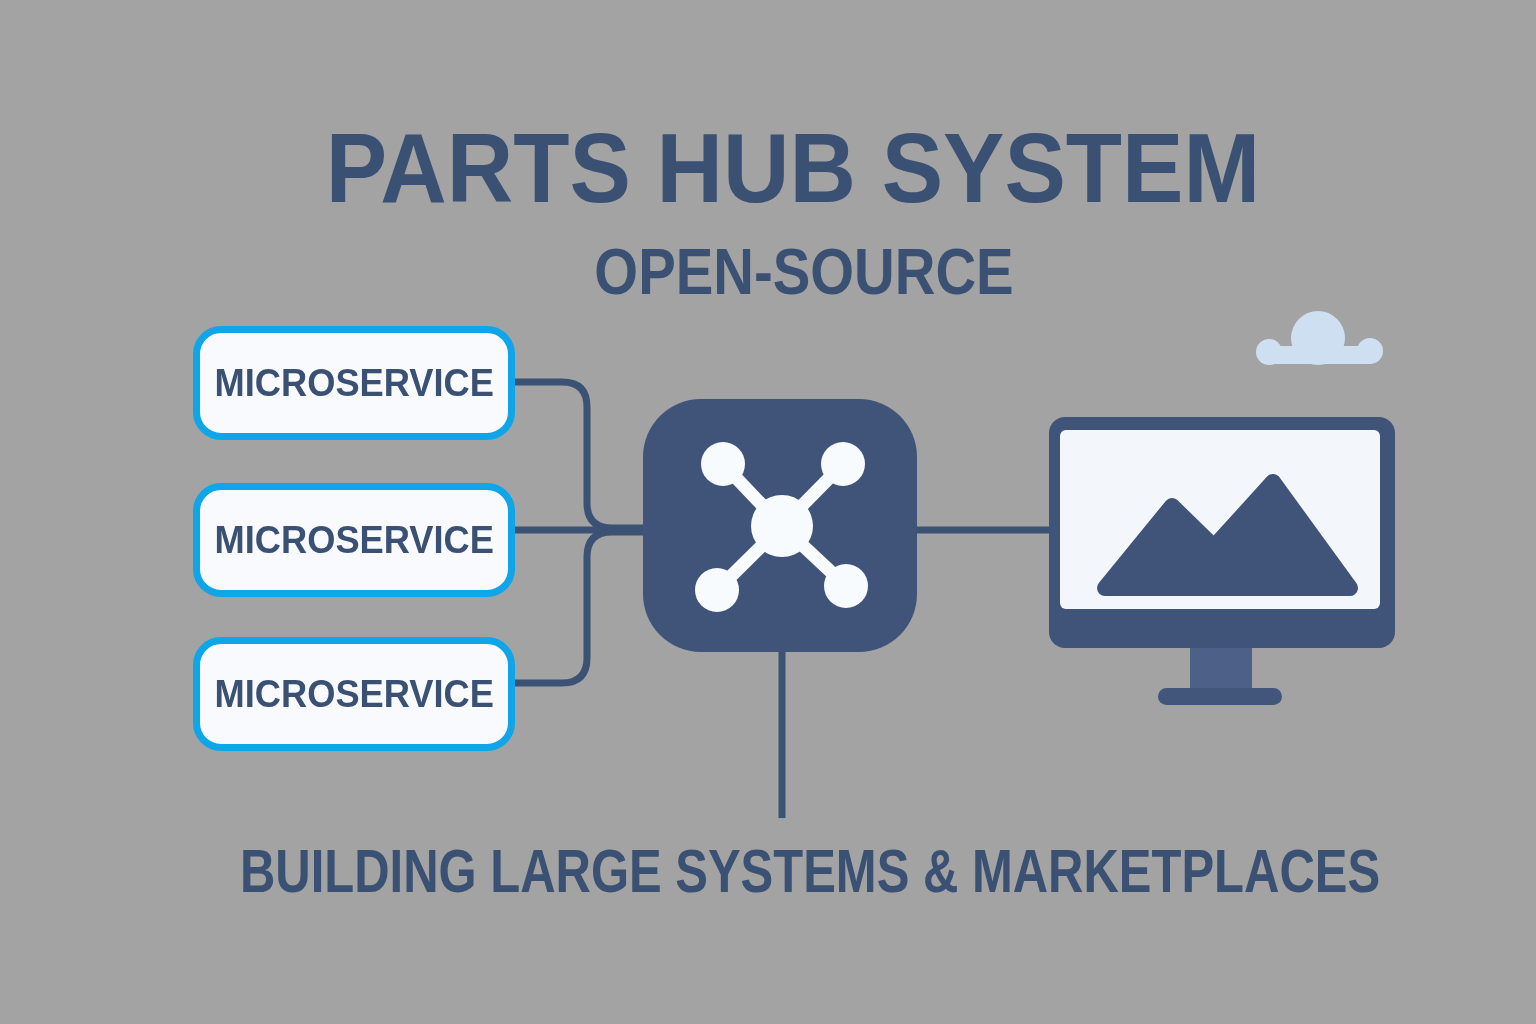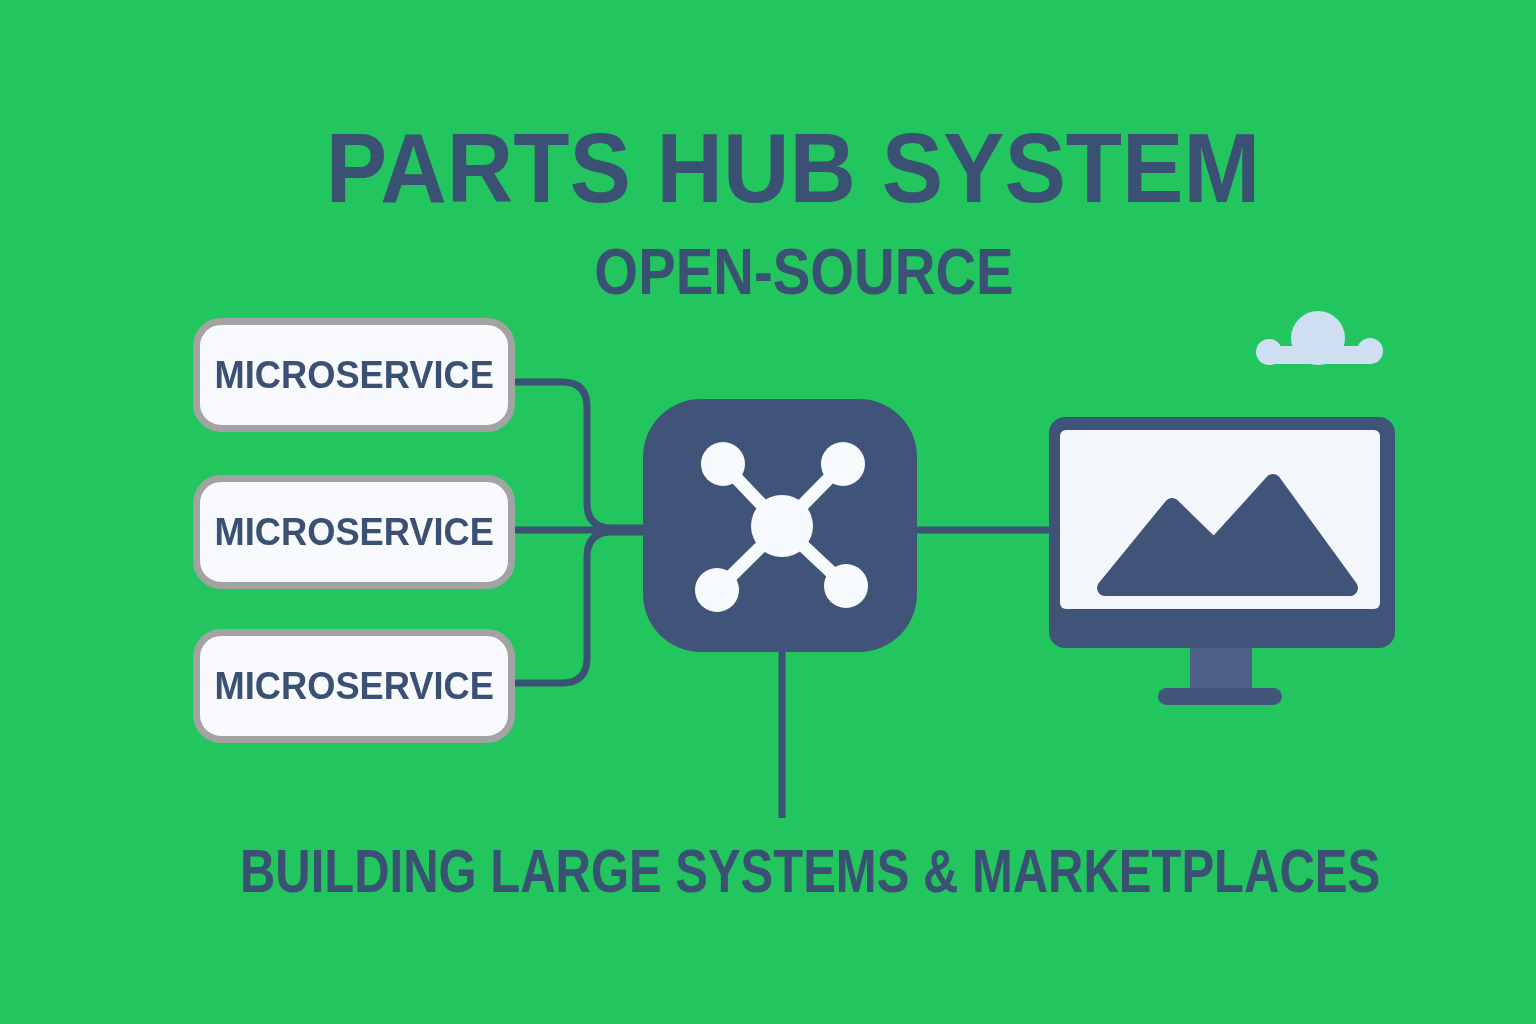--- a/index.html
+++ b/index.html
@@ -1,19 +1,19 @@
 <!DOCTYPE html>
 <html><head>
 <meta charset="utf-8">
 <style>
   html,body{margin:0;padding:0;}
   .scene{
     position:relative;
     width:1536px;height:1024px;
-    background:#22c55e;
+    background:#a3a3a3;
     overflow:hidden;
     font-family:"Liberation Sans", sans-serif;
   }
   .heading{
     position:absolute;left:0;width:1536px;
     text-align:center;
     color:#3b5173;
     font-weight:bold;
     line-height:1;
     white-space:nowrap;
@@ -35,23 +35,23 @@
   }
   .connectors{
     position:absolute;left:0;top:0;
   }
   .ms-box{
     position:absolute;
     left:193px;
     width:322px;height:114px;
     box-sizing:border-box;
     background:#f8fafd;
-    border:7px solid #a3a3a3;
+    border:7px solid #0ea5e9;
     border-radius:28px;
-    display:flex;align-items:center;justify-content:center;
+    display:flex;align-items:center;justify-content:center;margin-top:8px;
   }
   .ms-box.b1{top:318px;}
   .ms-box.b2{top:475px;}
   .ms-box.b3{top:629px;}
   .ms-label{
     color:#3b5174;
     font-weight:bold;
     font-size:39px;
     transform:scaleX(0.93);
     white-space:nowrap;

